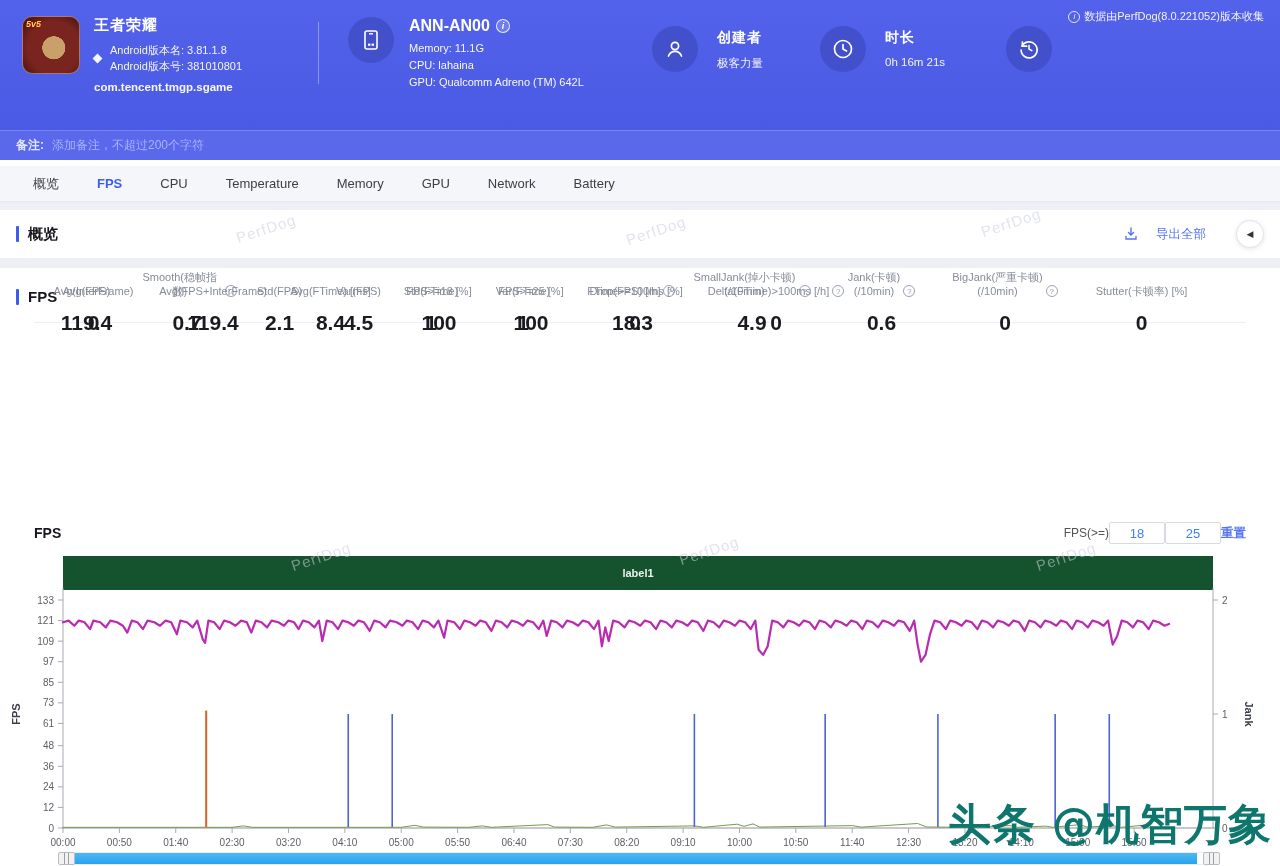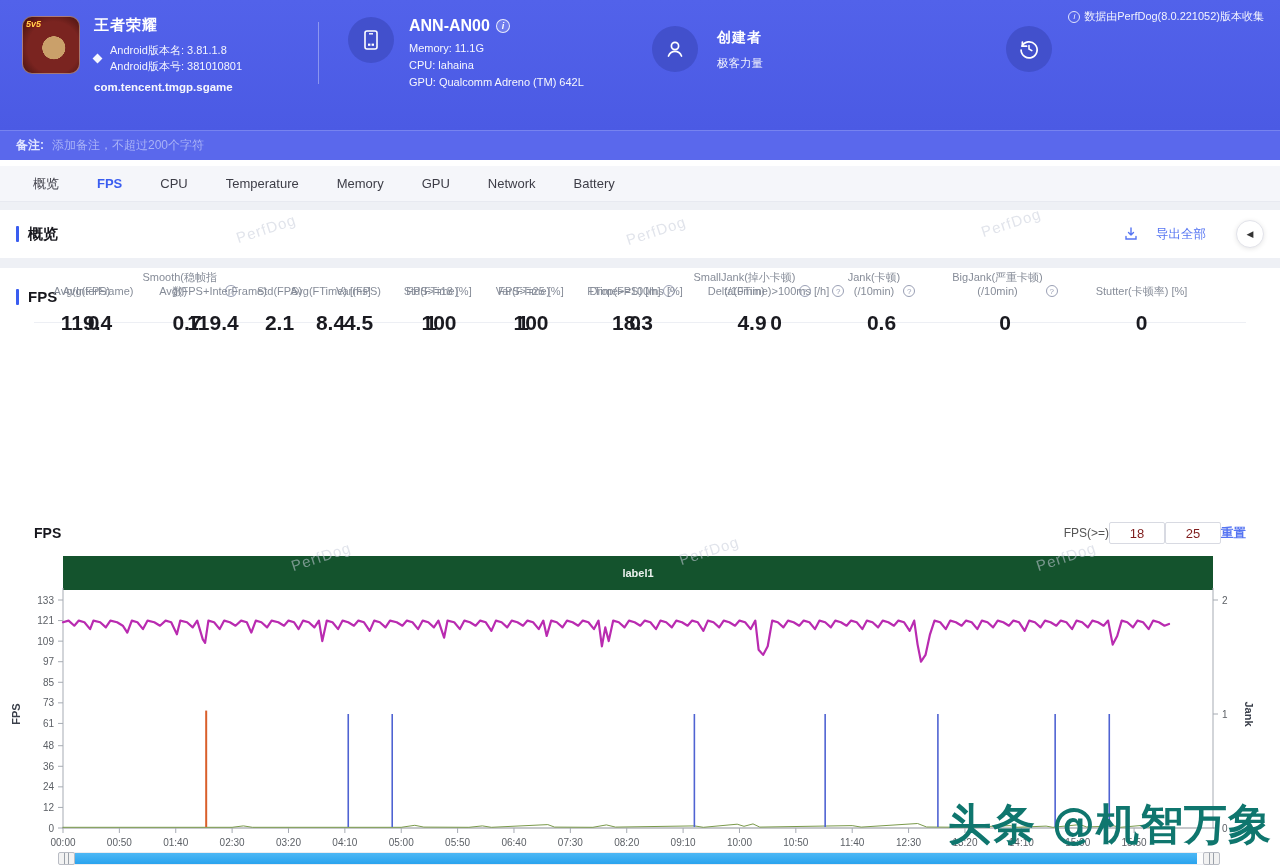--- a/index.html
+++ b/index.html
@@ -65,21 +65,21 @@
   .row1 .stat:nth-child(10){width:120px}.row1 .stat:nth-child(11){width:153px}
   .row2 .stat:nth-child(1){width:115px}.row2 .stat:nth-child(2){width:124px}.row2 .stat:nth-child(3){width:111px}
   .row2 .stat:nth-child(4){width:90px}.row2 .stat:nth-child(5){width:94px}.row2 .stat:nth-child(6){width:130px}
   .row2 .stat:nth-child(7){width:152px}
   .info-i{display:inline-block;width:12px;height:12px;border:1px solid #9aa0b5;border-radius:50%;font-size:8px;line-height:11px;
           color:#9aa0b5;text-align:center;margin-left:3px;position:relative;top:-1px;cursor:pointer}
   
   .chart-hdr{position:absolute;left:34px;right:34px;top:252px;height:26px;display:flex;justify-content:space-between;align-items:center}
   .chart-title{font-size:14px;font-weight:bold;color:#17171d}
   .fps-filter{display:flex;align-items:center;gap:0;font-size:12px;color:#555}
-  .fps-filter input{width:56px;height:22px;border:1px solid #d8dae2;border-radius:2px;text-align:center;font-size:13px;color:#7f1d1d;
+  .fps-filter input{width:56px;height:22px;border:1px solid #d8dae2;border-radius:2px;text-align:center;font-size:13px;color:#3b82f6;
                     font-family:"Liberation Sans",sans-serif;outline:none}
   .reset-link{color:#5574f2;font-size:12.5px;font-weight:bold;cursor:pointer}
   
   .banner{position:absolute;left:63px;width:1150px;top:288px;height:34px;background:#14532d;display:flex;align-items:center;justify-content:center;
           color:rgba(255,255,255,.92);font-size:11px;font-weight:bold}
   .chart-svg{position:absolute;left:0;top:310px}
   .ax{font-size:10px;fill:#5c6066;font-family:"Liberation Sans",sans-serif}
   .ax-title{font-size:11px;fill:#3a3f4a;font-weight:bold;font-family:"Liberation Sans",sans-serif}
   
   .dz{position:absolute;left:63px;top:584px;width:1150px;height:13px;background:#fdfdfd;border:1px solid #ececf0}
@@ -143,20 +143,32 @@
           <circle cx="12" cy="9" r="3.6" fill="none" stroke="#fff" stroke-width="1.7"></circle>
           <path d="M5.5 19c1.4-3.2 3.8-4.6 6.5-4.6s5.1 1.4 6.5 4.6" fill="none" stroke="#fff" stroke-width="1.7" stroke-linecap="round"></path>
         </svg>
     </div>
     <div class="meta-texts">
       <div class="meta-label">创建者</div>
       <div class="meta-value">极客力量</div>
     </div>
   </div>
 
+  <div class="meta-block" style="left:820px">
+    <div class="icon-circle">
+      <svg width="24" height="24" viewBox="0 0 24 24">
+          <circle cx="12" cy="12" r="8.5" fill="none" stroke="#fff" stroke-width="1.7"></circle>
+          <path d="M12 7.5V12l3.5 2" fill="none" stroke="#fff" stroke-width="1.7" stroke-linecap="round"></path>
+        </svg>
+    </div>
+    <div class="meta-texts">
+      <div class="meta-label">时长</div>
+      <div class="meta-value">0h 16m 21s</div>
+    </div>
+  </div>
 
   <div class="meta-block" style="left:1006px">
     <div class="icon-circle">
       <svg width="24" height="24" viewBox="0 0 24 24">
           <path d="M5 9.2A8 8 0 1 1 4.1 13" fill="none" stroke="#fff" stroke-width="1.7" stroke-linecap="round"></path>
           <path d="M5.4 5v4.2h4.2" fill="none" stroke="#fff" stroke-width="1.7" stroke-linecap="round" stroke-linejoin="round"></path>
           <path d="M12 8.6V12l2.8 1.6" fill="none" stroke="#fff" stroke-width="1.6" stroke-linecap="round"></path>
         </svg>
     </div>
   </div>

